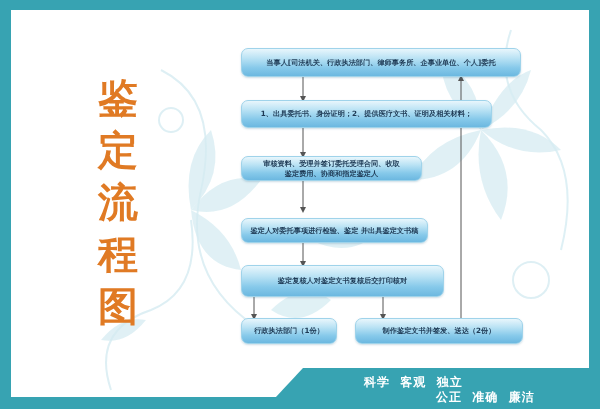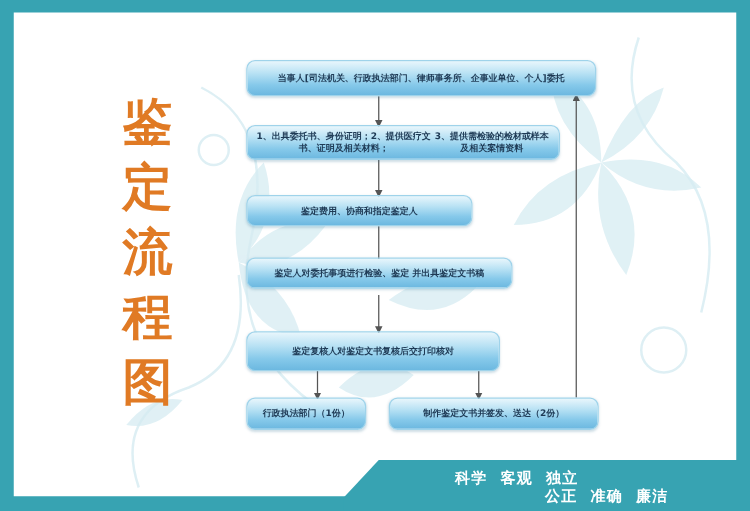--- a/index.html
+++ b/index.html
@@ -27,20 +27,21 @@
     border-radius: 7px;
     background: linear-gradient(to bottom, #e8f6fc 0%, #b9e2f4 35%, #86c9ea 70%, #6cb8e0 100%);
     border: 1px solid #9fd3ea;
     box-shadow: 0 1px 2px rgba(60,120,150,0.25);
     display: flex; align-items: center; justify-content: center;
     text-align: center;
     color: #1e3a55;
     font-size: 7.2px; line-height: 10px; font-weight: bold;
     box-sizing: border-box;
     padding: 0 6px;
+    margin-left: 44px;
   }
   .lines { position: absolute; left: 0; top: 0; width: 600px; height: 409px; pointer-events: none; }
   .band {
     position: absolute; left: 0; top: 0; width: 600px; height: 409px; pointer-events: none;
   }
   .slogan {
     position: absolute; color: #ffffff; font-weight: bold;
     font-family: "DejaVu Serif", "Liberation Serif", serif;
     font-size: 12px; letter-spacing: 1px; white-space: pre;
   }
@@ -101,28 +102,28 @@
     <line x1="461" y1="318" x2="461" y2="78" marker-end="url(#arr)"></line>
   </g>
 </svg>
 
 <div class="box" style="left:197px; top:48px; width:280px; height:29px;">
   <span>当事人[司法机关、行政执法部门、律师事务所、企事业单位、个人]委托</span>
 </div>
 
 <div class="box" style="left:197px; top:100px; width:251px; height:28px; flex-direction:row;">
   <span>1、出具委托书、身份证明；2、提供医疗文书、证明及相关材料；</span>
-  <span>3、提供需检验的检材或样本及相关案情资料</span>
 </div>
 
 <div class="box" style="left:197px; top:156px; width:181px; height:25px; flex-direction:column;">
+  <span>审核资料、受理并签订委托受理合同、收取</span>
   <span>鉴定费用、协商和指定鉴定人</span>
 </div>
 
-<div class="box" style="left:197px; top:206px; width:213px; height:25px;">
+<div class="box" style="left:197px; top:218px; width:187px; height:25px;">
   <span>鉴定人对委托事项进行检验、鉴定 并出具鉴定文书稿</span>
 </div>
 
 <div class="box" style="left:197px; top:265px; width:203px; height:32px;">
   <span>鉴定复核人对鉴定文书复核后交打印核对</span>
 </div>
 
 <div class="box" style="left:197px; top:318px; width:96px; height:26px;">
   <span>行政执法部门（1份）</span>
 </div>

